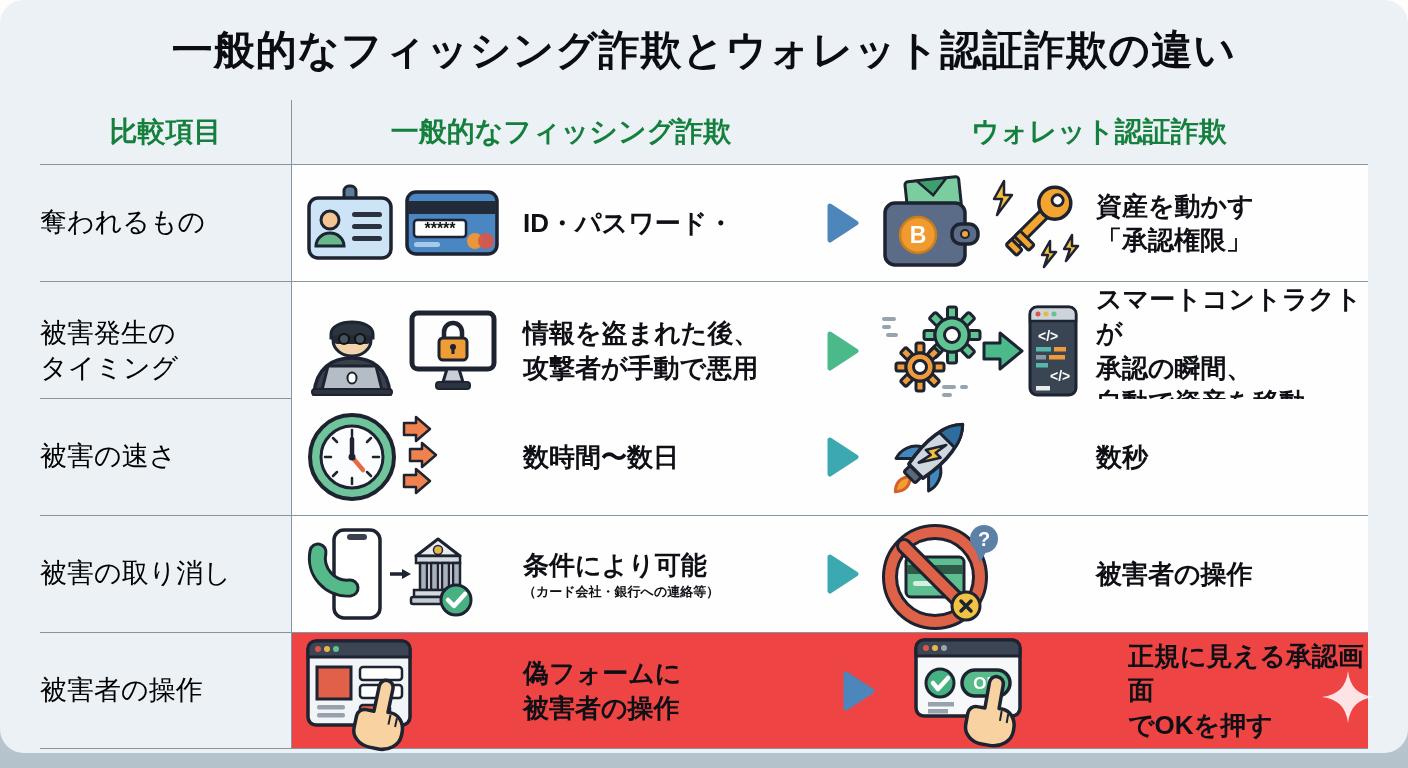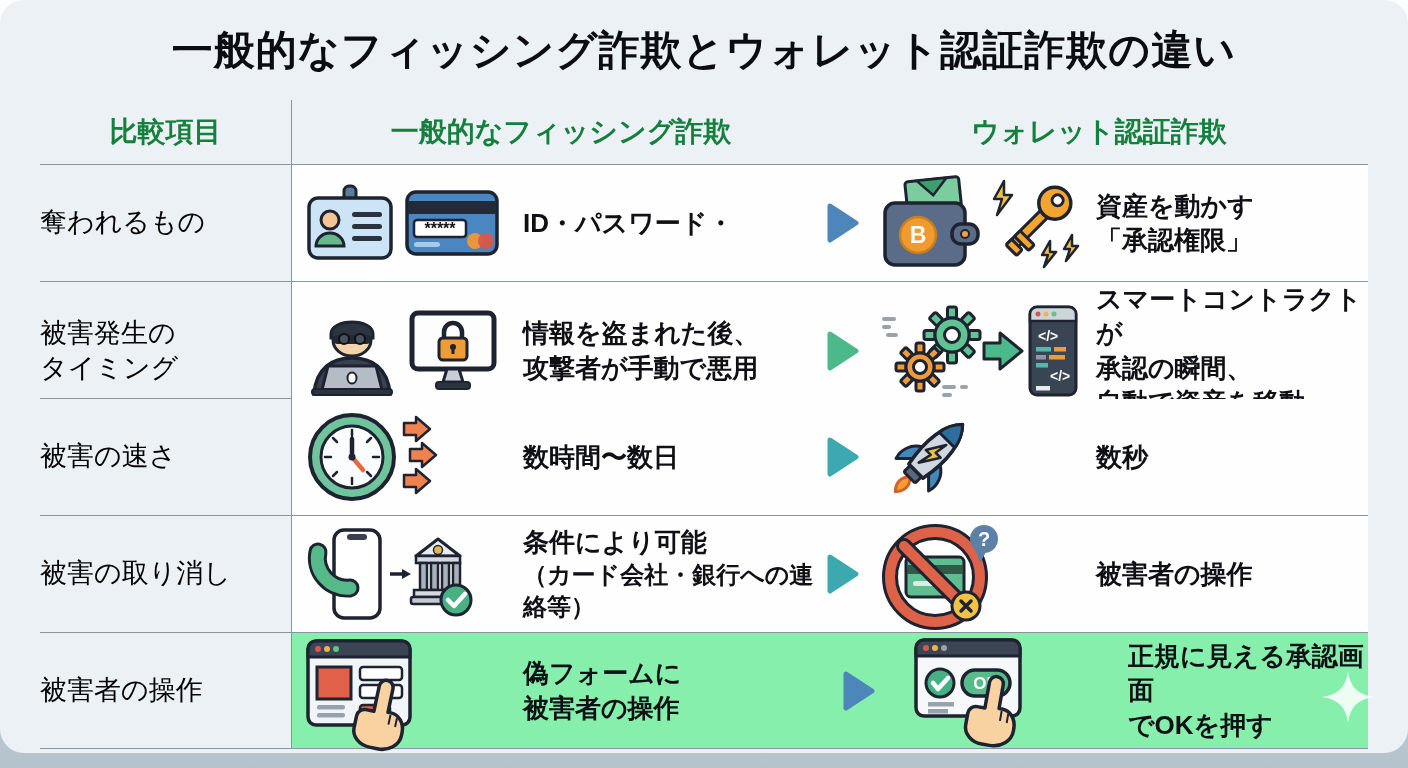--- a/index.html
+++ b/index.html
@@ -14,28 +14,28 @@
   .hcell{display:flex;align-items:center;justify-content:center;
     font-size:28px;font-weight:800;color:#15803d;}
   .hcell.first{border-right:1.5px solid var(--border);}
   .row{display:grid;grid-template-columns:252px 1fr;height:117px;box-sizing:border-box;
     border-top:1.5px solid var(--border);}
   .row.last{border-bottom:1.5px solid var(--border);}
   .label-cell{display:flex;flex-direction:column;align-items:flex-start;justify-content:center;
     font-size:27px;font-weight:400;color:#000000;line-height:1.3;
     border-right:1.5px solid var(--border);text-align:center;}
   .cell{background:#fffefe;display:flex;align-items:center;overflow:visible;}
-  .row.tint .cell{background:#86efac;gap:16px;}
+  .row.tint .cell{background:#ef4444;gap:16px;}
   .group-left{flex:0 0 534px;display:flex;align-items:center;padding-left:12px;box-sizing:border-box;}
   .group-left .icons{width:205px;flex:none;display:flex;align-items:center;gap:8px;}
   .group-right{display:flex;align-items:center;margin-left:20px;}
   .group-right .icons{width:202px;flex:none;display:flex;align-items:center;gap:6px;}
   .txt{font-size:26px;font-weight:800;color:#0e1015;line-height:1.32;margin-left:14px;}
   .txt span{display:block;}
-  .txt .sub{font-size:24px;font-weight:700;}
+  .txt .sub{font-size:13px;font-weight:700;}
   .flow-arrow{flex:none;}
   svg{display:block;overflow:visible;}
   .sparkle{position:absolute;right:32px;bottom:28px;}
 </style>
 </head>
 <body>
 
 <div class="card">
   <div class="title">一般的なフィッシング詐欺とウォレット認証詐欺の違い</div>
 

